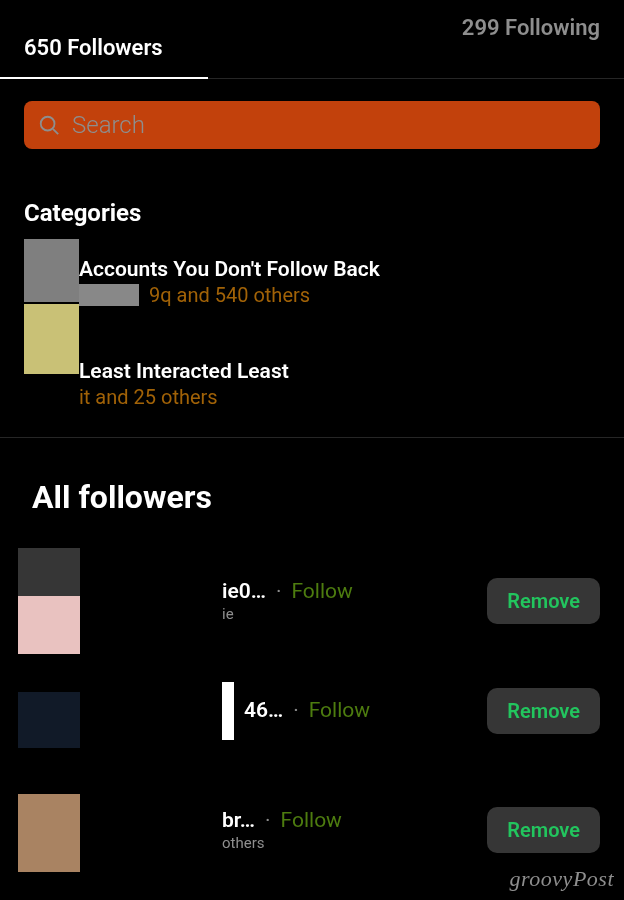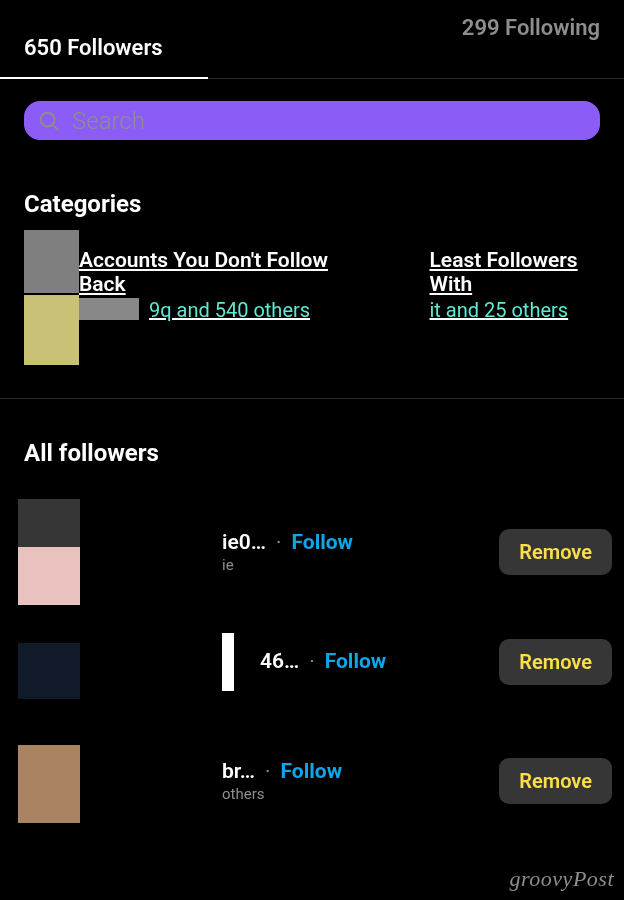--- a/index.html
+++ b/index.html
@@ -43,23 +43,23 @@
       left: 0;
       top: -1px;
       width: 208px;
       height: 2px;
       background: #fff;
     }
     .search-container {
       padding: 22px 24px 0 24px;
     }
     .search-box {
-      background: #8b5cf6;
-      border-radius: 16px;
-      height: 39px;
+      background: #c2410c;
+      border-radius: 8px;
+      height: 48px;
       display: flex;
       align-items: center;
       padding: 0 14px;
     }
     .search-icon-svg {
       width: 22px;
       height: 22px;
       margin-right: 12px;
       flex-shrink: 0;
     }
@@ -102,51 +102,51 @@
       height: 140px;
     }
     .category-title {
       font-size: 21px;
       font-weight: 600;
       color: #fff;
       margin-bottom: 2px;
     }
     .category-sub {
       font-size: 20px;
-      color: #5eead4;
-      display: flex;
-      align-items: flex-start;
+      color: #a16207;
+      display: flex;
+      align-items: center;
       gap: 10px;
     }
     .sub-redact {
       display: inline-block;
       width: 60px;
       height: 22px;
       background: #888;
     }
     .categories-block {
       padding-left: 24px;
       display: flex;
       gap: 55px;
       align-items: flex-start;
     }
     .cat-texts {
       display: flex;
+      flex-direction: column;
       gap: 52px;
       padding-top: 18px;
-      text-decoration: underline;
     }
     .divider {
       height: 1px;
       background: #262626;
       margin-top: 28px;
     }
     .all-followers-header {
-      padding: 40px 24px 24px 24px;
-      font-size: 24px;
+      padding: 40px 24px 24px 32px;
+      font-size: 32px;
       font-weight: 700;
     }
     .follower-avatar {
       width: 62px;
       height: 62px;
       flex-shrink: 0;
     }
     .fa1top { background: #363636; height: 48px; }
     .fa1bot { background: #e9c2c0; height: 58px; width: 62px; }
     .fa1-wrap { display: flex; flex-direction: column; width: 62px; }
@@ -160,45 +160,45 @@
       font-size: 21px;
     }
     .username-frag {
       font-weight: 600;
       color: #fff;
     }
     .dot {
       color: #8e8e8e;
     }
     .follow-link {
-      color: #0ea5e9;
-      font-weight: 700;
+      color: #4d7c0f;
+      font-weight: 400;
       cursor: pointer;
     }
     .follower-sub {
       color: #8e8e8e;
       font-size: 15px;
       margin-top: 2px;
     }
     .remove-btn {
       background: #363636;
-      color: #fde047;
+      color: #22c55e;
       border: none;
       border-radius: 10px;
       padding: 11px 20px;
       font-size: 20px;
       font-weight: 600;
       cursor: pointer;
       flex-shrink: 0;
     }
     .row1 { margin-top: 8px; }
     .row-wrap {
       display: flex;
       align-items: center;
-      padding-right: 12px;
+      padding-right: 24px;
       gap: 12px;
     }
     .row-wrap .left-avatars {
       padding-left: 18px;
       flex-shrink: 0;
     }
     .row-wrap .mid {
       flex: 1;
       padding-left: 130px;
     }
@@ -241,21 +241,21 @@
   </div>
   <div class="cat-texts">
     <div>
       <div class="category-title">Accounts You Don't Follow Back</div>
       <div class="category-sub">
         <span class="sub-redact"></span>
         <span>9q and 540 others</span>
       </div>
     </div>
     <div>
-      <div class="category-title">Least Followers With</div>
+      <div class="category-title">Least Interacted Least</div>
       <div class="category-sub">
         <span>it and 25 others</span>
       </div>
     </div>
   </div>
 </div>
 
 <div class="divider"></div>
 
 <div class="all-followers-header">All followers</div>
@@ -275,21 +275,21 @@
     </div>
     <div class="follower-sub">ie</div>
   </div>
   <button class="remove-btn">Remove</button>
 </div>
 
 <div class="row-wrap" style="margin-top:20px;">
   <div class="left-avatars" style="display:flex;">
     <div class="follower-avatar fa2"></div>
   </div>
-  <div class="mid" style="display:flex; align-items:center; gap:26px;">
+  <div class="mid" style="display:flex; align-items:center; gap:10px;">
     <div class="fa2-white"></div>
     <div>
       <div class="follower-top">
         <span class="username-frag">46…</span>
         <span class="dot">·</span>
         <span class="follow-link">Follow</span>
       </div>
       <div class="follower-sub"></div>
     </div>
   </div>

